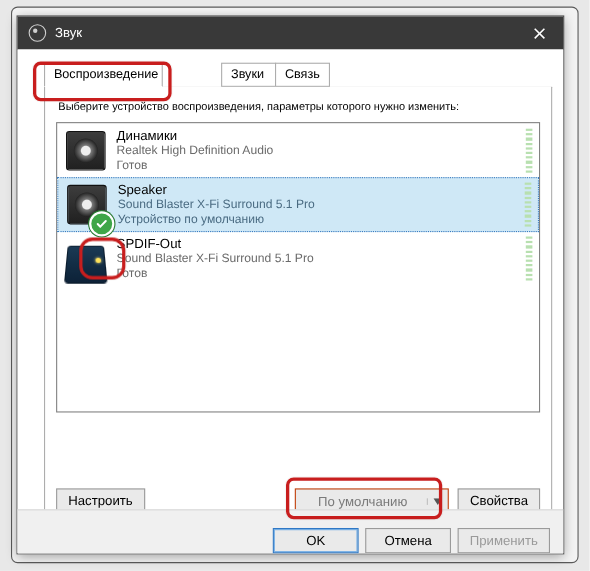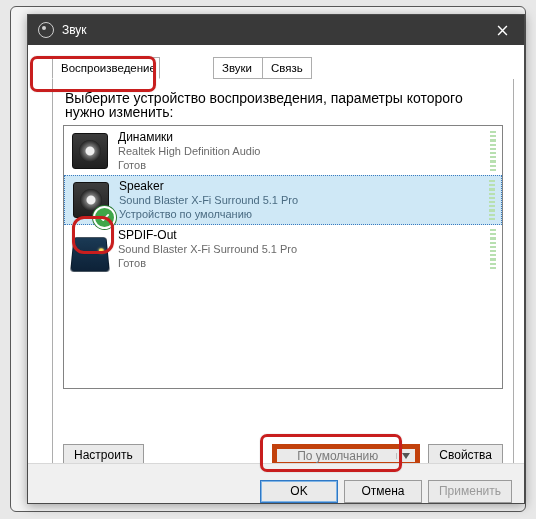--- a/index.html
+++ b/index.html
@@ -13,21 +13,21 @@
   overflow:hidden;
 }
 
 .frame{
   position:absolute;left:10px;top:6px;width:516px;height:506px;
   border:1px solid #5a5a5a;border-radius:6px;box-sizing:border-box;
   background:#f3f3f3;
 }
 
 .win{
-  position:absolute;left:27px;top:14px;width:498px;height:490px;
+  position:absolute;left:15px;top:14px;width:498px;height:490px;
   background:#fff;border:1px solid #4a4a4a;box-sizing:border-box;
   box-shadow:0 2px 10px rgba(0,0,0,.35);
 }
 .titlebar{
   height:30px;background:#393939;color:#fff;display:flex;align-items:center;
 }
 .titlebar .app-icon{
   width:16px;height:16px;margin:0 8px 0 10px;border:1.5px solid #cfcfcf;border-radius:50%;
   box-sizing:border-box;position:relative;
 }
@@ -51,21 +51,21 @@
 .tab.t1{left:0;width:108px}
 .tab.t2{left:107px;width:55px}
 .tab.t3{left:161px;width:50px}
 .tab.t4{left:210px;width:50px}
 .tabline{position:absolute;left:107px;right:0;top:22px;border-top:1px solid #adadad}
 .panel{
   position:absolute;left:0;top:22px;right:0;
   border:1px solid #adadad;border-top:none;padding:12px 10px 48px 10px;
   box-sizing:border-box;background:#fff;height:402px;
 }
-.instr{font-size:14px;line-height:14px;margin:0 2px 6px 2px}
+.instr{font-size:10px;line-height:14px;margin:0 2px 6px 2px}
 
 .listbox{
   border:1px solid #828282;height:264px;background:#fff;overflow:hidden;
   box-sizing:border-box;
 }
 .dev{display:flex;align-items:center;height:50px;padding:2px 4px 2px 4px;box-sizing:border-box;position:relative}
 .dev .icon{width:36px;height:36px;margin:4px 10px 4px 4px;flex:0 0 36px;position:relative}
 .dev .meta{flex:1;line-height:14px}
 .dev .name{font-size:12px}
 .dev .sub{font-size:11px;color:#6a6a6a}
@@ -90,21 +90,21 @@
 }
 .chk svg{width:11px;height:11px}
 
 .panel-bottom{position:absolute;left:10px;right:10px;bottom:10px;height:26px}
 .wbtn{
   height:23px;min-width:74px;padding:0 10px;border:1px solid #9a9a9a;background:#eaeaea;
   font:12px/21px "Segoe UI",Tahoma,Arial;box-sizing:border-box;cursor:default;
   display:inline-flex;align-items:center;justify-content:center;
 }
 .split{
-  display:inline-flex;height:23px;border:5px solid #c2410c;background:#eaeaea;box-sizing:border-box;
+  display:inline-flex;height:23px;border:1px solid #c2410c;background:#eaeaea;box-sizing:border-box;
   align-items:center;color:#7a7a7a;
 }
 .split .lbl{padding:0 18px 0 20px;font-size:12px}
 .split .dd{width:18px;border-left:1px solid #bfbfbf;display:flex;align-items:center;justify-content:center}
 .split .dd svg{width:8px;height:6px}
 
 .footer{
   position:absolute;left:0;right:0;bottom:0;height:40px;background:#f0f0f0;border-top:1px solid #d8d8d8;
   display:flex;align-items:flex-end;justify-content:flex-end;gap:6px;padding-right:12px;box-sizing:border-box;
 }

